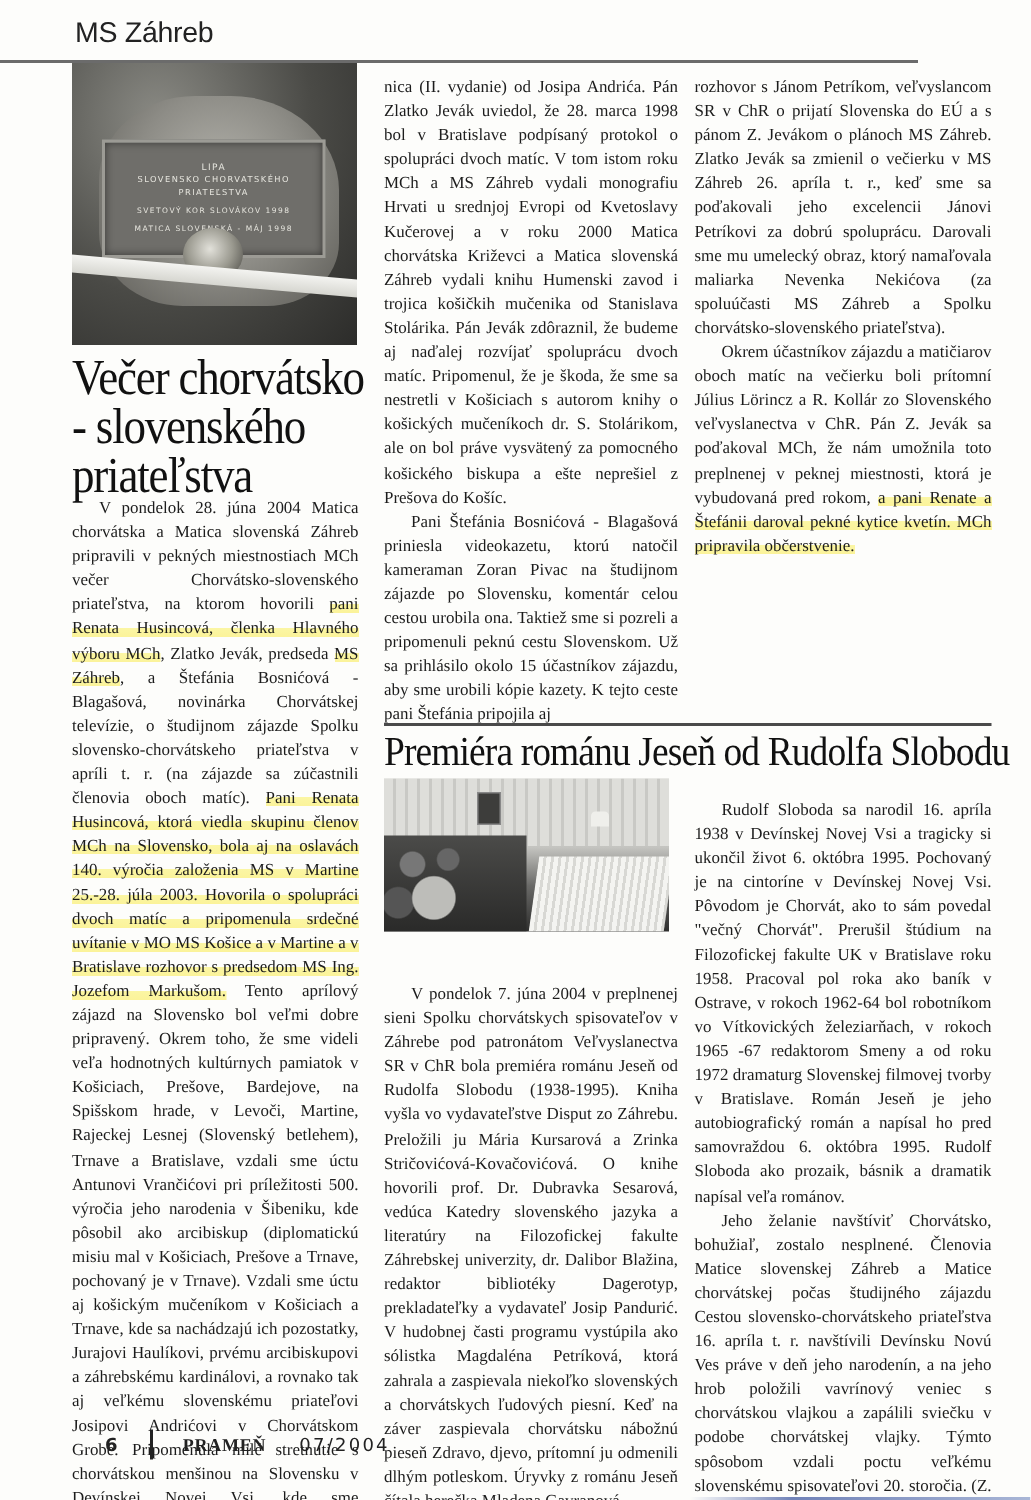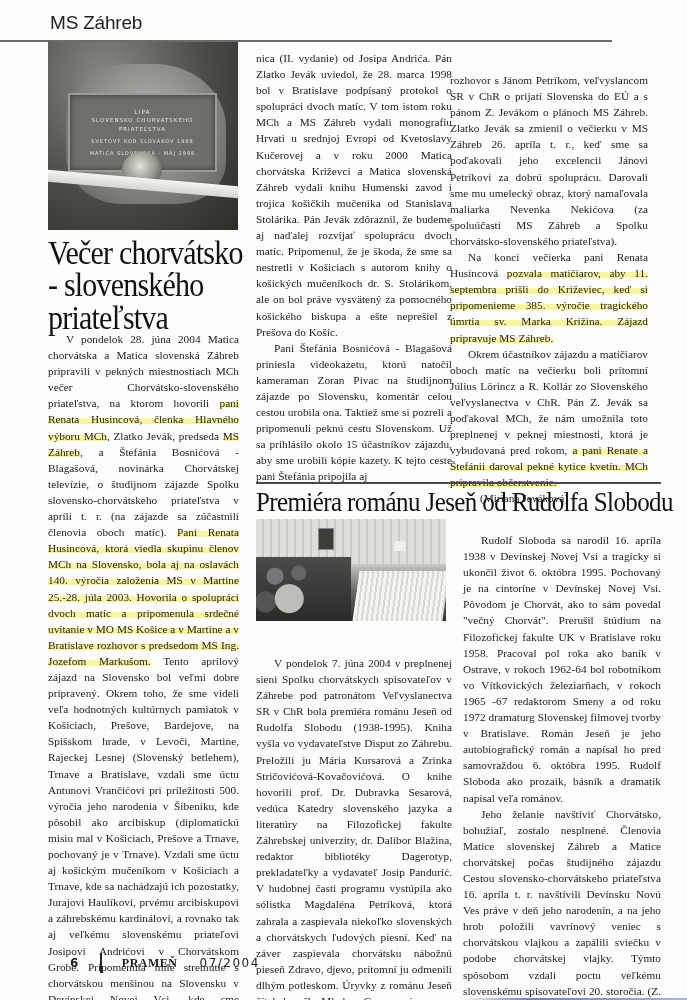--- a/index.html
+++ b/index.html
@@ -57,21 +57,21 @@
   }
   .body-text {
     font-size: 11.3px; line-height: 16.1px; text-align: justify;
     hyphens: manual;
   }
   .body-text p { margin: 0; text-indent: 18px; }
   .body-text p.noindent { text-indent: 0; }
   .col { position: absolute; }
   .col1 { left: 48px; top: 331px; width: 191px; }
   .col2 { left: 256px; top: 50px; width: 196px; }
-  .col3 { left: 450px; top: 50px; width: 198px; margin-top: 22px; }
+  .col3 { left: 463px; top: 50px; width: 198px; }
   .col2b { left: 256px; top: 655px; width: 196px; }
   .col3b { left: 463px; top: 532px; width: 198px; }
   .hl {
     background: linear-gradient(transparent 45%, #fbf6a4 45%, #fbf39a 95%, transparent 95%);
   }
   .signature { text-indent: 0 !important; padding-left: 30px; }
   .mid-rule {
     position: absolute; left: 256px; top: 482px; width: 405px; height: 2px;
     background: #4a4a4a;
   }
@@ -141,23 +141,21 @@
   <p id="col1-para"><span>V pondelok 28. júna 2004 Matica chorvátska a Matica slovenská Záhreb pripravili v pekných miestnostiach MCh večer Chorvátsko-slovenského priateľstva, na ktorom hovorili </span><span class="hl">pani Renata Husincová, členka Hlavného výboru MCh</span><span>, Zlatko Jevák, predseda </span><span class="hl">MS Záhreb</span><span>, a Štefánia Bosnićová - Blagašová, novinárka Chorvátskej televízie, o študijnom zájazde Spolku slovensko-chorvátskeho priateľstva v apríli t. r. (na zájazde sa zúčastnili členovia oboch matíc). </span><span class="hl">Pani Renata Husincová, ktorá viedla skupinu členov MCh na Slovensko, bola aj na oslavách 140. výročia založenia MS v Martine 25.-28. júla 2003. Hovorila o spolupráci dvoch matíc a pripomenula srdečné uvítanie v MO MS Košice a v Martine a v Bratislave rozhovor s predsedom MS Ing. Jozefom Markušom.</span><span> Tento aprílový zájazd na Slovensko bol veľmi dobre pripravený. Okrem toho, že sme videli veľa hodnotných kultúrnych pamiatok v Košiciach, Prešove, Bardejove, na Spišskom hrade, v Levoči, Martine, Rajeckej Lesnej (Slovenský betlehem), Trnave a Bratislave, vzdali sme úctu Antunovi Vrančićovi pri príležitosti 500. výročia jeho narodenia v Šibeniku, kde pôsobil ako arcibiskup (diplomatickú misiu mal v Košiciach, Prešove a Trnave, pochovaný je v Trnave). Vzdali sme úctu aj košickým mučeníkom v Košiciach a Trnave, kde sa nachádzajú ich pozostatky, Jurajovi Haulíkovi, prvému arcibiskupovi a záhrebskému kardinálovi, a rovnako tak aj veľkému slovenskému priateľovi Josipovi Andrićovi v Chorvátskom Grobe. Pripomenula milé stretnutie s chorvátskou menšinou na Slovensku v Devínskej Novej Vsi, kde sme prezentovali dve knihy - Uspomene iz Slovačke od Nevenky Nekićovej a Slovačka slov-</span></p>
 </div>
 
 <div class="col col2 body-text">
   <p class="noindent">nica (II. vydanie) od Josipa Andrića. Pán Zlatko Jevák uviedol, že 28. marca 1998 bol v Bratislave podpísaný protokol o spolupráci dvoch matíc. V tom istom roku MCh a MS Záhreb vydali monografiu Hrvati u srednjoj Evropi od Kvetoslavy Kučerovej a v roku 2000 Matica chorvátska Križevci a Matica slovenská Záhreb vydali knihu Humenski zavod i trojica košičkih mučenika od Stanislava Stolárika. Pán Jevák zdôraznil, že budeme aj naďalej rozvíjať spoluprácu dvoch matíc. Pripomenul, že je škoda, že sme sa nestretli v Košiciach s autorom knihy o košických mučeníkoch dr. S. Stolárikom, ale on bol práve vysvätený za pomocného košického biskupa a ešte neprešiel z Prešova do Košíc.</p>
   <p>Pani Štefánia Bosnićová - Blagašová priniesla videokazetu, ktorú natočil kameraman Zoran Pivac na študijnom zájazde po Slovensku, komentár celou cestou urobila ona. Taktiež sme si pozreli a pripomenuli peknú cestu Slovenskom. Už sa prihlásilo okolo 15 účastníkov zájazdu, aby sme urobili kópie kazety. K tejto ceste pani Štefánia pripojila aj</p>
 </div>
 
 <div class="col col3 body-text">
   <p class="noindent">rozhovor s Jánom Petríkom, veľvyslancom SR v ChR o prijatí Slovenska do EÚ a s pánom Z. Jevákom o plánoch MS Záhreb. Zlatko Jevák sa zmienil o večierku v MS Záhreb 26. apríla t. r., keď sme sa poďakovali jeho excelencii Jánovi Petríkovi za dobrú spoluprácu. Darovali sme mu umelecký obraz, ktorý namaľovala maliarka Nevenka Nekićova (za spoluúčasti MS Záhreb a Spolku chorvátsko-slovenského priateľstva).</p>
-  <p><span>Na konci večierka pani Renata Husincová </span><span class="hl">pozvala matičiarov, aby 11. septembra prišli do Križeviec, keď si pripomenieme 385. výročie tragického úmrtia sv. Marka Križina. Zájazd pripravuje MS Záhreb.</span></p>
   <p><span>Okrem účastníkov zájazdu a matičiarov oboch matíc na večierku boli prítomní Július Lörincz a R. Kollár zo Slovenského veľvyslanectva v ChR. Pán Z. Jevák sa poďakoval MCh, že nám umožnila toto preplnenej v peknej miestnosti, ktorá je vybudovaná pred rokom, </span><span class="hl">a pani Renate a Štefánii daroval pekné kytice kvetín. MCh pripravila občerstvenie.</span></p>
-  <p class="signature">(Miriana Jeváková)</p>
 </div>
 
 <div class="mid-rule"></div>
 <h2 class="headline2">Premiéra románu Jeseň od Rudolfa Slobodu</h2>
 
 <div class="photo2">
   <div class="wall"></div>
   <div class="portrait"></div>
   <div class="lamp"></div>
   <div class="table"></div>

